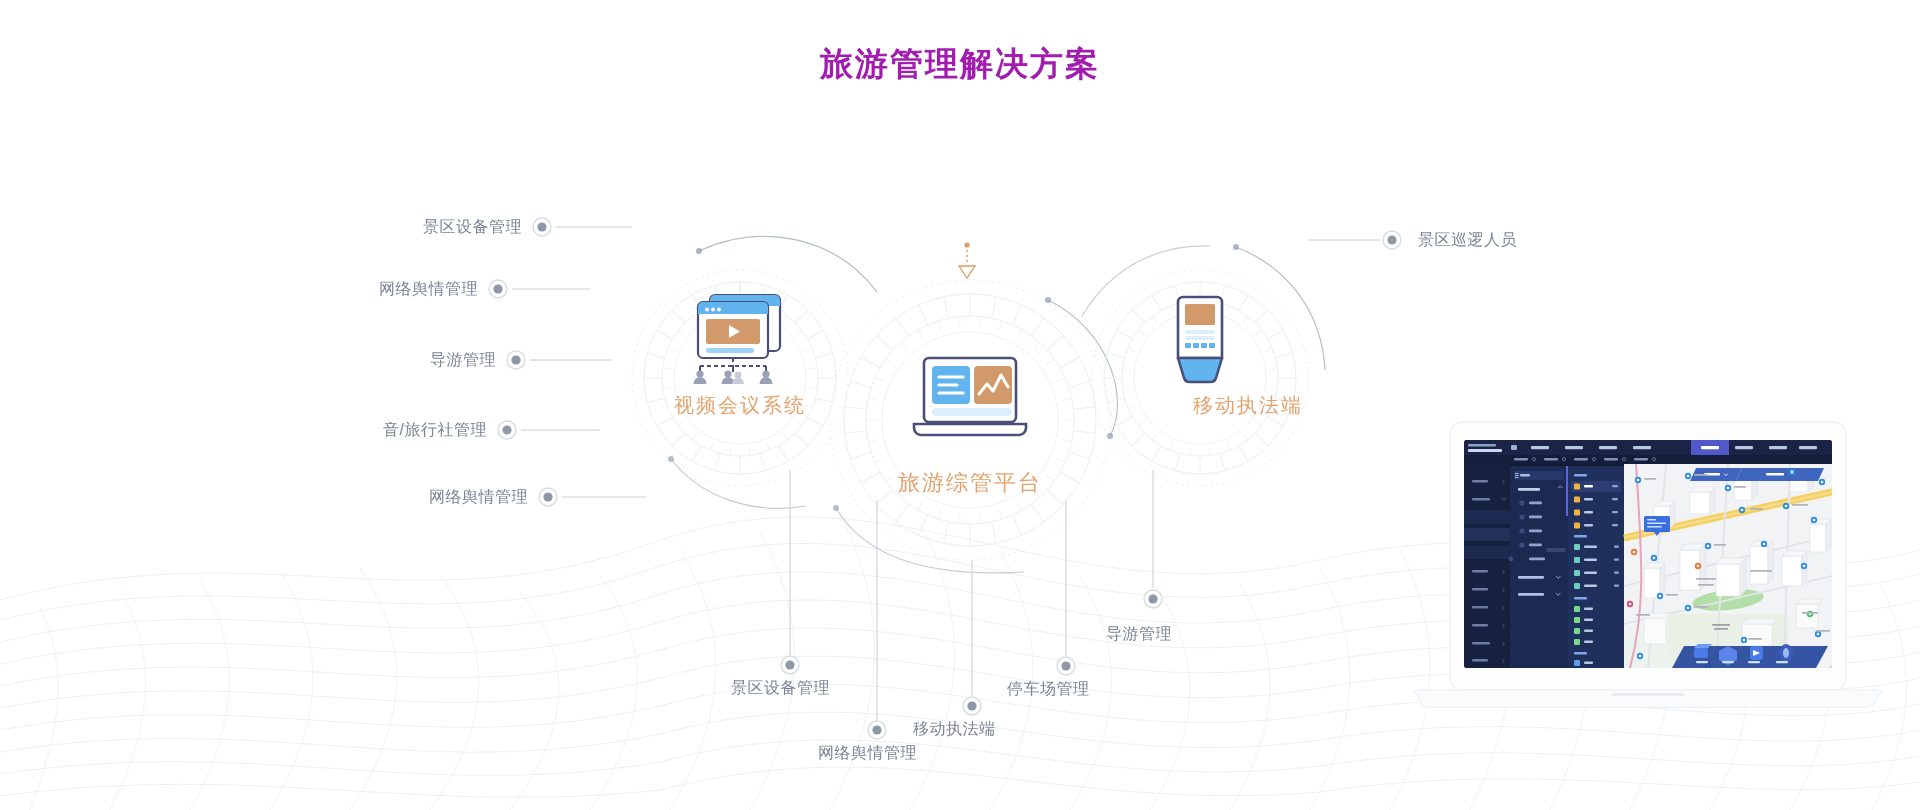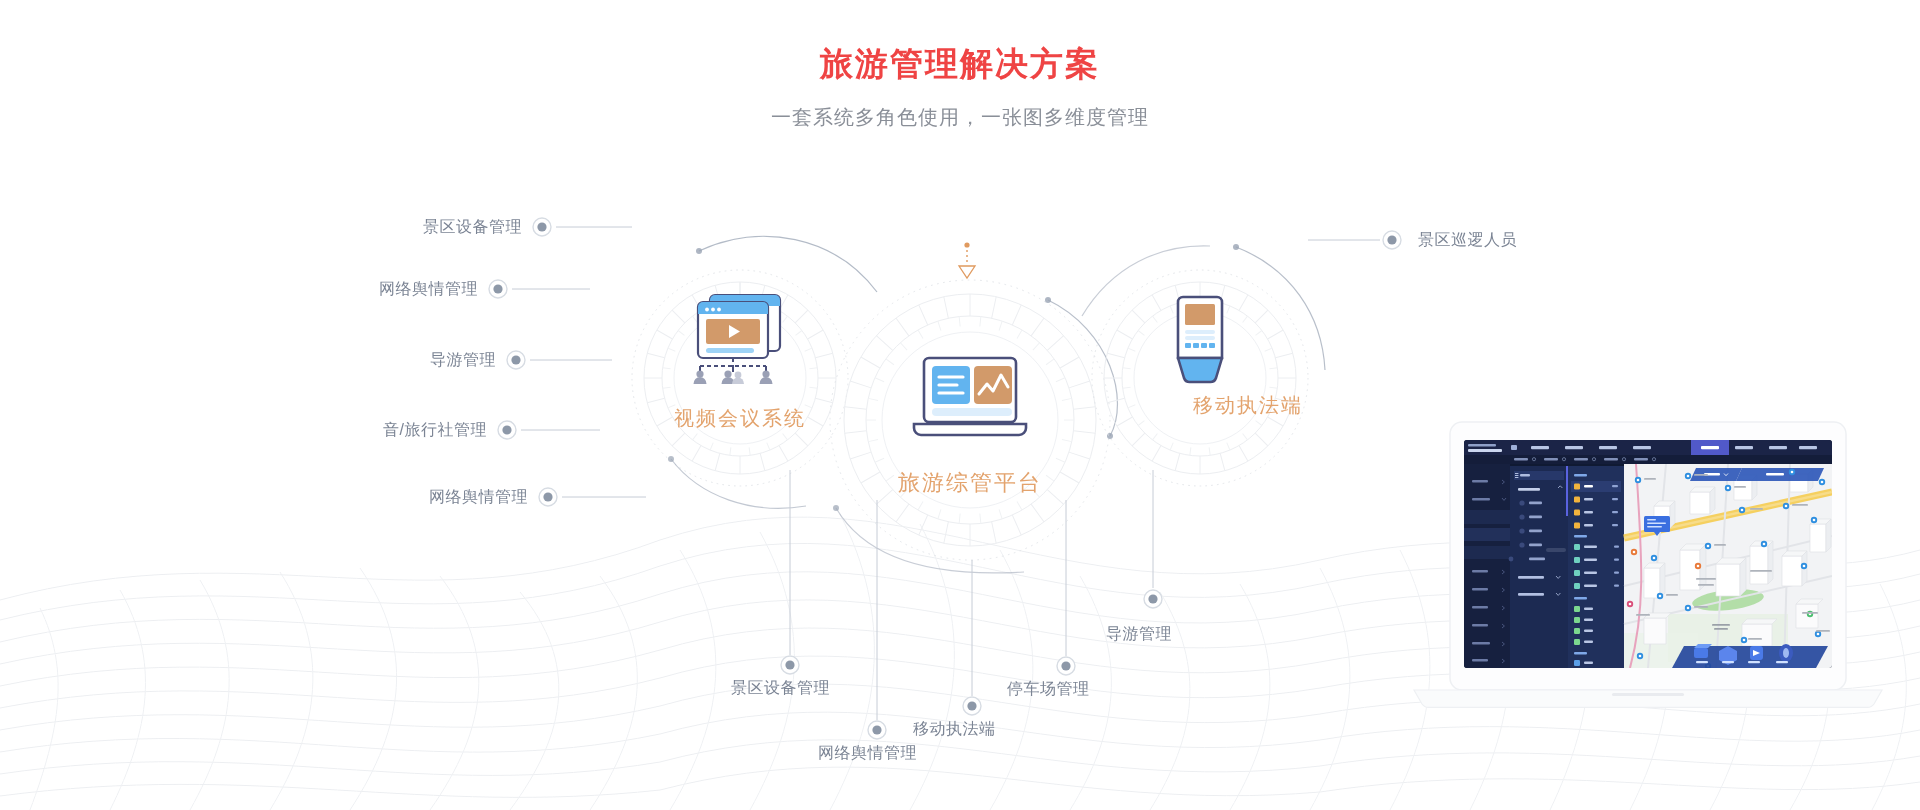--- a/index.html
+++ b/index.html
@@ -11,21 +11,21 @@
   }
   .stage{ position:relative; width:1920px; height:810px; background:#fff; }
 
   
   .bg-mesh{ position:absolute; left:0; bottom:0; width:1920px; height:330px;
             pointer-events:none; z-index:0; opacity:.95; }
 
   
   .page-title{
     position:absolute; top:42px; left:0; width:1920px; text-align:center;
-    font-size:33px; font-weight:bold; color:#ef4444; letter-spacing:2px;
+    font-size:33px; font-weight:bold; color:#a21caf; letter-spacing:2px;
     z-index:6;
   }
   .page-subtitle{
     position:absolute; top:104px; left:0; width:1920px; text-align:center;
     font-size:20px; color:#8a8f98; letter-spacing:1px; z-index:6;
   }
 
   
   .diagram{ position:absolute; left:0; top:0; width:1920px; height:810px; z-index:3; }
 
@@ -114,21 +114,20 @@
       <path d="M1480,56 C1526,150 1516,238 1470,330"></path>
       <path d="M1560,44 C1606,142 1596,234 1550,330"></path>
       <path d="M1640,56 C1686,150 1676,238 1630,330"></path>
       <path d="M1720,74 C1766,162 1756,244 1710,330"></path>
       <path d="M1800,90 C1846,174 1836,250 1790,330"></path>
       <path d="M1880,104 C1920,182 1912,254 1872,330"></path>
     </g>
   </svg>
 
   <div class="page-title">旅游管理解决方案</div>
-  <div class="page-subtitle">一套系统多角色使用，一张图多维度管理</div>
 
   <svg class="diagram" viewBox="0 0 1920 810">
     <defs>
       
     </defs>
 
     <g transform="translate(740,378)">
       <circle r="108" fill="none" stroke="#e3e6ea" stroke-width="1" stroke-dasharray="1.6 4.2"></circle>
       <circle r="96" fill="none" stroke="#eceef1" stroke-width="1"></circle>
       <circle r="78" fill="none" stroke="#eceef1" stroke-width="1"></circle>
@@ -421,21 +420,21 @@
   <div class="nlabel right-align" style="left:528px; top:487px;">网络舆情管理</div>
 
   <div class="nlabel" style="left:1418px; top:230px;">景区巡逻人员</div>
 
   <div class="nlabel" style="left:731px; top:678px;">景区设备管理</div>
   <div class="nlabel" style="left:818px; top:743px;">网络舆情管理</div>
   <div class="nlabel" style="left:913px; top:719px;">移动执法端</div>
   <div class="nlabel" style="left:1007px; top:679px;">停车场管理</div>
   <div class="nlabel" style="left:1106px; top:624px;">导游管理</div>
 
-  <div class="c-caption" style="left:740px; top:405px;">视频会议系统</div>
+  <div class="c-caption" style="left:740px; top:392px;">视频会议系统</div>
   <div class="c-caption big" style="left:970px; top:468px;">旅游综管平台</div>
   <div class="c-caption" style="left:1200px; top:392px;margin-left:48px;">移动执法端</div>
 
   <svg class="ic" style="left:678px; top:289px; width:124px; height:95px;" viewBox="0 0 124 95">
 
     <rect x="32" y="6" width="70" height="56" rx="5" fill="#fff" stroke="#4a4f7a" stroke-width="2.2"></rect>
     <path d="M32,11 a5,5 0 0 1 5,-5 h60 a5,5 0 0 1 5,5 v6 h-70 z" fill="#62b4ef"></path>
 
     <rect x="20" y="13" width="70" height="56" rx="5" fill="#fff" stroke="#4a4f7a" stroke-width="2.2"></rect>
     <path d="M20,18 a5,5 0 0 1 5,-5 h60 a5,5 0 0 1 5,5 v7 h-70 z" fill="#62b4ef"></path>

